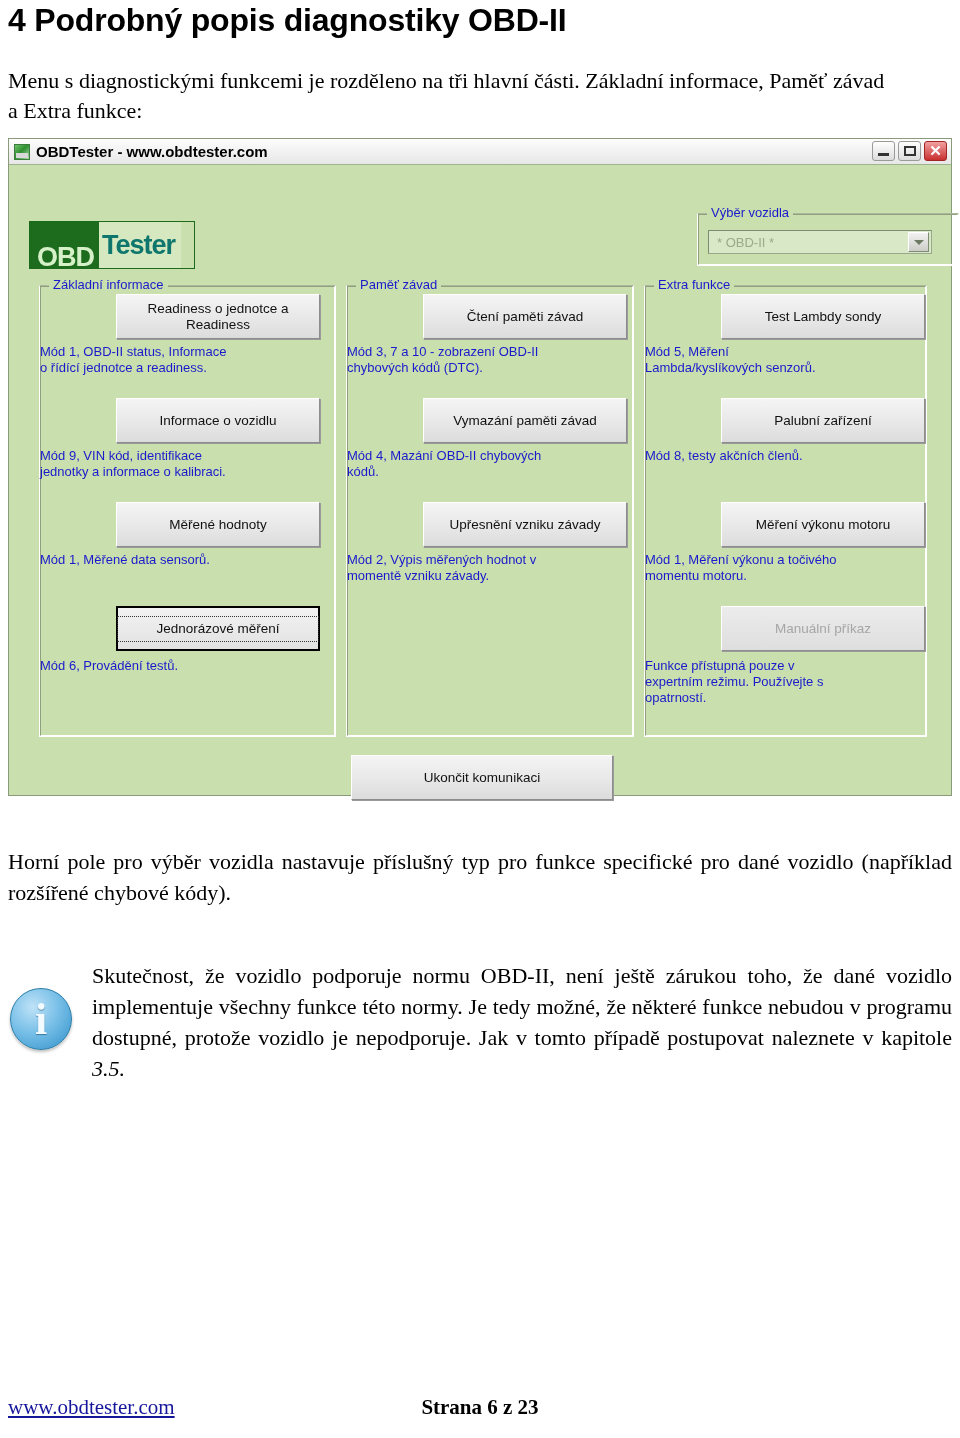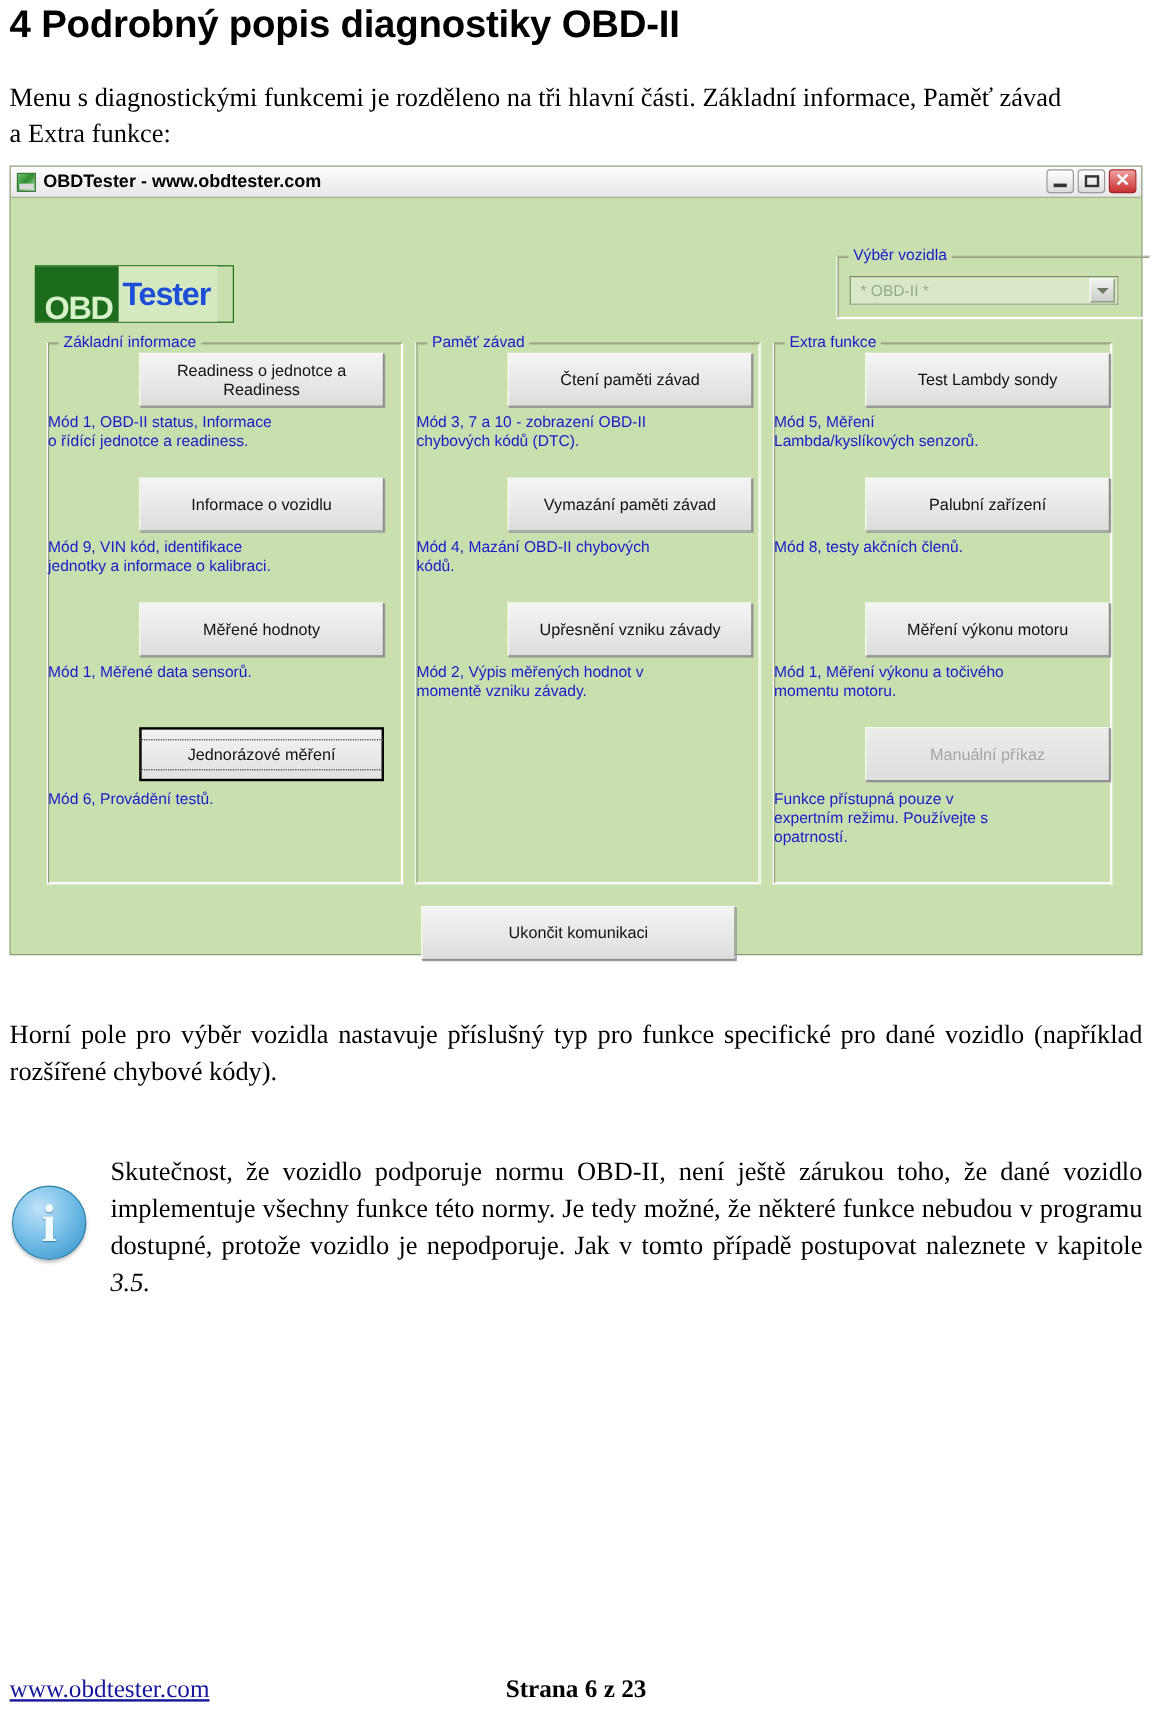--- a/index.html
+++ b/index.html
@@ -145,21 +145,21 @@
     color: #d6f0c8;
     font-family: "Liberation Sans", sans-serif;
     font-weight: bold;
     font-size: 27px;
     line-height: 46px;
     padding: 12px 5px 0 7px;
     letter-spacing: -1px;
   }
   .logo-tester {
     background: #d5e8bf;
-    color: #1d4ed8;
+    color: #0f766e;
     font-family: "Liberation Sans", sans-serif;
     font-weight: bold;
     font-size: 27px;
     line-height: 46px;
     padding: 0 6px 0 3px;
     letter-spacing: -1px;
   }
 
   
   .grp {

